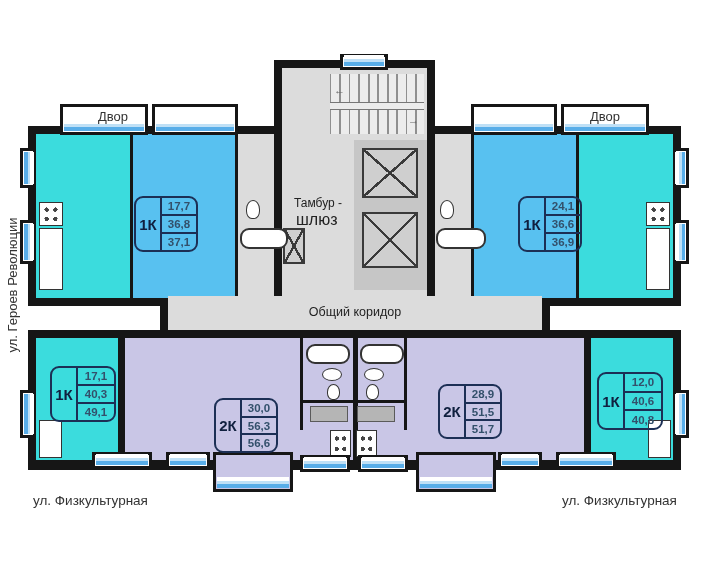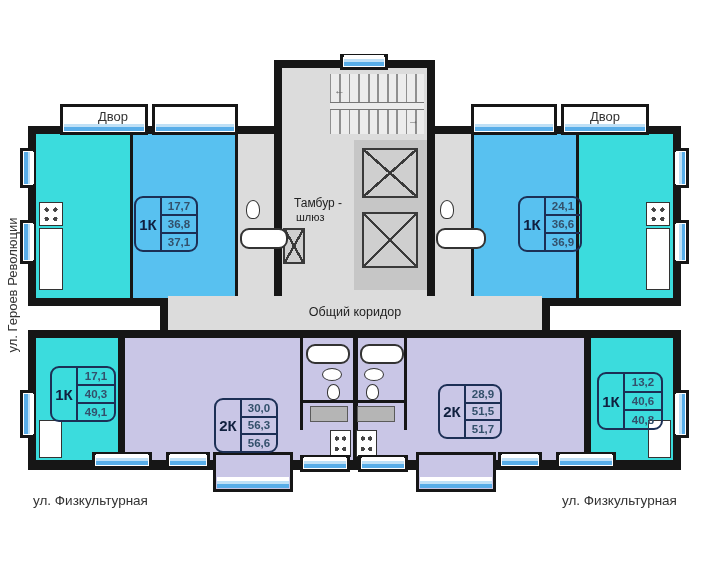--- a/index.html
+++ b/index.html
@@ -30,21 +30,21 @@
       radial-gradient(circle 2.2px at 30% 30%,#444 95%,transparent),
       radial-gradient(circle 2.2px at 70% 30%,#444 95%,transparent),
       radial-gradient(circle 2.2px at 30% 72%,#444 95%,transparent),
       radial-gradient(circle 2.2px at 70% 72%,#444 95%,transparent),#fff;}
   .counter{position:absolute;background:#fff;border:1.5px solid #333;box-sizing:border-box;}
   .graybox{position:absolute;background:#b5b5b5;border:1px solid #5a5a5a;box-sizing:border-box;}
   .info{position:absolute;border:2px solid #1c2f55;border-radius:9px;display:flex;
         overflow:hidden;box-sizing:border-box;}
   .info .type{width:24px;display:flex;align-items:center;justify-content:center;
         font-weight:bold;font-size:15px;color:#10203f;}
-  .info .vals{flex:1;display:flex;flex-direction:column;border-left:2px solid #1c2f55;justify-content:flex-end;}
+  .info .vals{flex:1;display:flex;flex-direction:column;border-left:2px solid #1c2f55;}
   .info .val{flex:1;display:flex;align-items:center;justify-content:center;
         font-size:11.5px;font-weight:bold;color:#33506b;border-bottom:2px solid #1c2f55;}
   .info .val:last-child{border-bottom:none;}
   .watermark{position:absolute;left:252px;top:180px;z-index:60;pointer-events:none;
         font-weight:bold;font-size:58px;letter-spacing:3px;
         color:rgba(150,160,150,0.5);
         text-shadow:-2px -2px 1px rgba(45,110,65,.35), 3px 3px 6px rgba(45,110,65,.45), 1px 1px 0 rgba(255,255,255,.55);}
   .watermark .wm2{font-size:46px;color:rgba(85,190,235,0.65);
         text-shadow:-1px -1px 1px rgba(45,110,95,.3), 2px 2px 5px rgba(45,130,150,.4);}
   .arrow{position:absolute;font-size:11px;color:#666;}
@@ -215,29 +215,29 @@
     <div class="type">2К</div>
     <div class="vals">
       <div class="val">28,9</div>
       <div class="val">51,5</div>
       <div class="val">51,7</div>
     </div>
   </div>
   <div class="info" style="left:597px;top:372px;width:66px;height:58px">
     <div class="type">1К</div>
     <div class="vals">
-      <div class="val">13,2</div>
+      <div class="val">12,0</div>
       <div class="val">40,6</div>
       <div class="val">40,8</div>
     </div>
   </div>
 
   <div class="lbl" style="left:98px;top:109px">Двор</div>
   <div class="lbl" style="left:590px;top:109px">Двор</div>
   <div class="lbl" style="left:12px;top:285px;transform:translate(-50%,-50%) rotate(-90deg)">ул. Героев Революции</div>
   <div class="lbl" style="left:33px;top:493px;font-size:13.5px">ул. Физкультурная</div>
   <div class="lbl" style="left:562px;top:493px;font-size:13.5px">ул. Физкультурная</div>
   <div class="lbl" style="left:294px;top:196px;font-size:12px;color:#222">Тамбур -</div>
-  <div class="lbl" style="left:296px;top:211px;font-size:11px;color:#222">шлюз</div>
+  <div class="lbl" style="left:296px;top:211px;font-size:16px;color:#222">шлюз</div>
   <div class="lbl" style="left:168px;top:305px;width:374px;text-align:center;font-size:12.5px;color:#222">Общий коридор</div>
 
 
 </div>
 
 </body></html>

